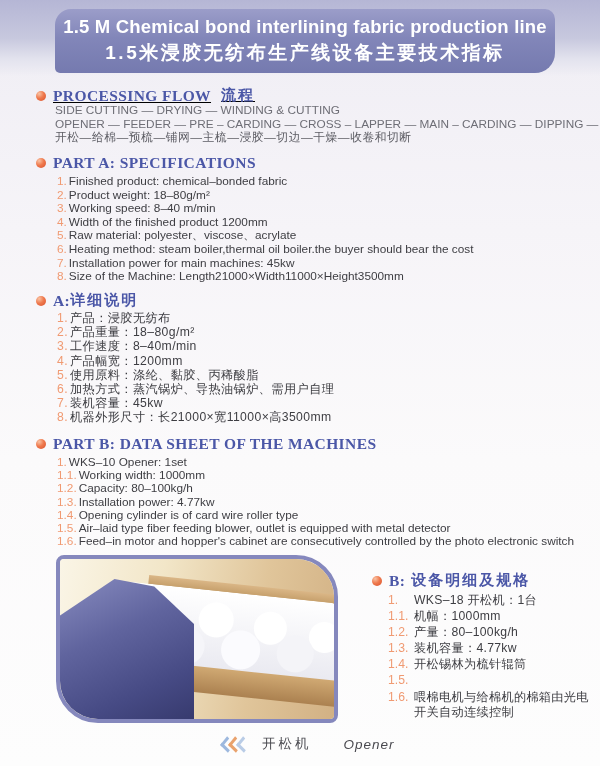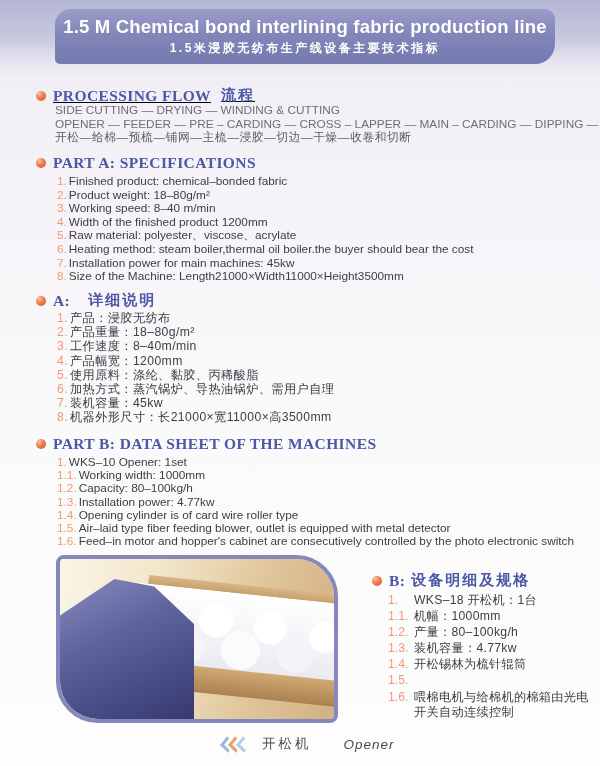--- a/index.html
+++ b/index.html
@@ -8,28 +8,28 @@
     position:relative; width:600px; height:766px; margin:0 auto;
     overflow:hidden;
     font-family:"Liberation Sans", sans-serif;
     background:linear-gradient(180deg,#efedf4 0%,#f6f4f8 30%,#fbfafb 60%,#fdfdfd 100%);
   }
   .top-band {
     position:absolute; left:0; top:0; width:600px; height:76px;
     background:linear-gradient(180deg,#b5b6d5 0%,#c7c8de 50%,#e3e3ee 78%,rgba(238,236,244,0) 100%);
   }
   .banner {
-    position:absolute; left:55px; top:9px; width:500px; height:55px;
+    position:absolute; left:55px; top:9px; width:500px; height:64px;
     background:linear-gradient(180deg,#9b9dc9 0%,#8286b9 45%,#757aaf 100%);
     border-radius:16px 10px 20px 5px;
     display:flex; flex-direction:column; justify-content:center; align-items:center;
     color:#ffffff;
   }
   .banner .t-en { font-size:18.5px; font-weight:bold; letter-spacing:0.2px; }
-  .banner .t-zh { font-size:12px; font-weight:bold; letter-spacing:2.5px; margin-top:2px; }
+  .banner .t-zh { font-size:19px; font-weight:bold; letter-spacing:2.5px; margin-top:2px; }
 
   .sec { position:absolute; left:36px; }
   .sec-head { display:flex; align-items:center; }
   .bullet {
     width:10px; height:10px; border-radius:50%; flex:none; margin-right:7px;
     background:radial-gradient(circle at 32% 28%, #f9c3a4 0%, #ef7a4e 45%, #d9512c 100%);
   }
   .head-en {
     font-family:"Liberation Serif", serif; font-weight:bold;
     color:#4b57a7; font-size:15.5px; letter-spacing:0.4px;
@@ -157,21 +157,21 @@
     <div class="row">
         <span class="num">8.</span>
         <span class="txt">Size of the Machine: Length21000×Width11000×Height3500mm</span>
       </div>
   </div>
 
   <div class="sec" style="top:291px;">
     <div class="sec-head">
       <span class="bullet"></span>
       <span class="head-en">A:</span>
-      <span class="head-zh" style="margin-left:18px;">详细说明</span>
+      <span class="head-zh" style="margin-left:0;">详细说明</span>
     </div>
   </div>
   <div class="items items-azh">
     <div class="row">
         <span class="num">1.</span>
         <span class="txt">产品：浸胶无纺布</span>
       </div>
     <div class="row">
         <span class="num">2.</span>
         <span class="txt">产品重量：18–80g/m²</span>

